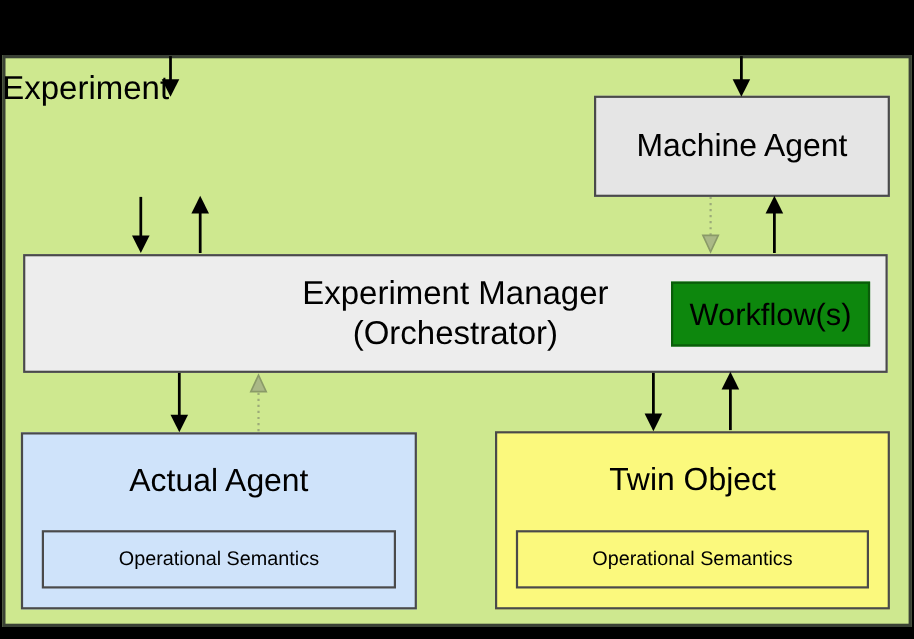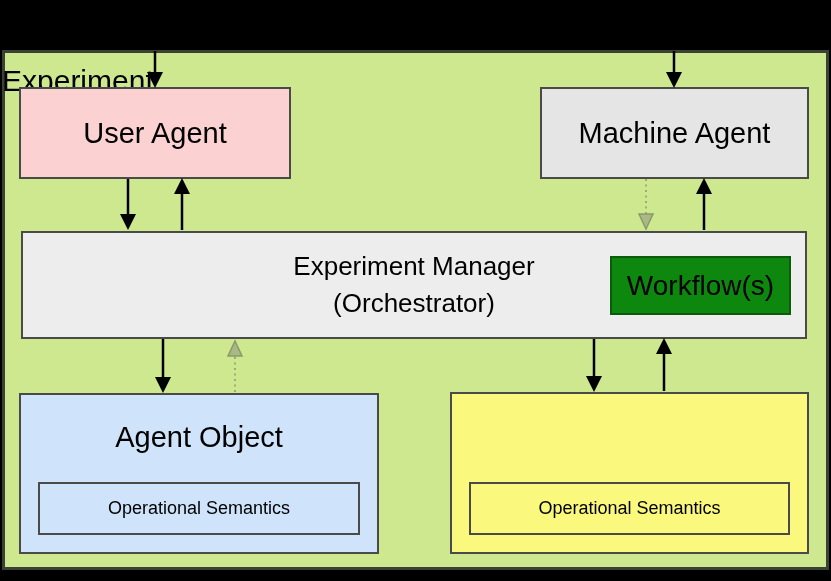--- a/index.html
+++ b/index.html
@@ -24,21 +24,21 @@
   .node{
     position:absolute;
     border:2px solid #4a4a4a;
     display:flex;align-items:center;justify-content:center;
     font-size:29px;color:#000;
   }
   .user-agent{left:19px;top:87px;width:272px;height:92px;background:#fbd1d1;}
   .machine-agent{left:540px;top:87px;width:269px;height:92px;background:#e5e5e5;}
   .exp-manager{
     left:21px;top:231px;width:786px;height:108px;background:#ededed;
-    flex-direction:column;font-size:26px;line-height:37px;
+    flex-direction:column;font-size:30px;line-height:37px;
   }
   .workflow{
     left:610px;top:256px;width:181px;height:59px;
     background:#0d870d;border:2px solid #0a5c0a;
     color:#000000;font-size:28px;
   }
   .object-box{
     position:absolute;border:2px solid #4a4a4a;
   }
   .actual-object{left:19px;top:393px;width:360px;height:161px;background:#cfe3fa;}
@@ -61,45 +61,43 @@
 </style>
 </head>
 <body>
 
 <div class="canvas">
 
   <div class="experiment-container"></div>
 
   <div class="experiment-title">Experiment</div>
 
-  <div class="node user-agent">
-    <span>User Agent</span>
-  </div>
 
   <div class="node machine-agent">
     <span>Machine Agent</span>
   </div>
 
   <div class="node exp-manager">
     <span>Experiment Manager</span>
     <span>(Orchestrator)</span>
   </div>
 
   <div class="node workflow">
     <span>Workflow(s)</span>
   </div>
 
   <div class="object-box actual-object">
-    <div class="object-label">Agent Object</div>
+    <div class="object-label">Actual Agent</div>
     <div class="op-sem">
       <span>Operational Semantics</span>
     </div>
   </div>
 
   <div class="object-box twin-object">
+    <div class="object-label">Twin Object</div>
     <div class="op-sem">
       <span>Operational Semantics</span>
     </div>
   </div>
 
   <svg class="arrows" width="831" height="581" viewBox="0 0 831 581">
 
     <g>
       <line class="shaft-solid" x1="155" y1="51" x2="155" y2="75"></line>
       <polygon class="head-solid" points="147,72 163,72 155,88"></polygon>

